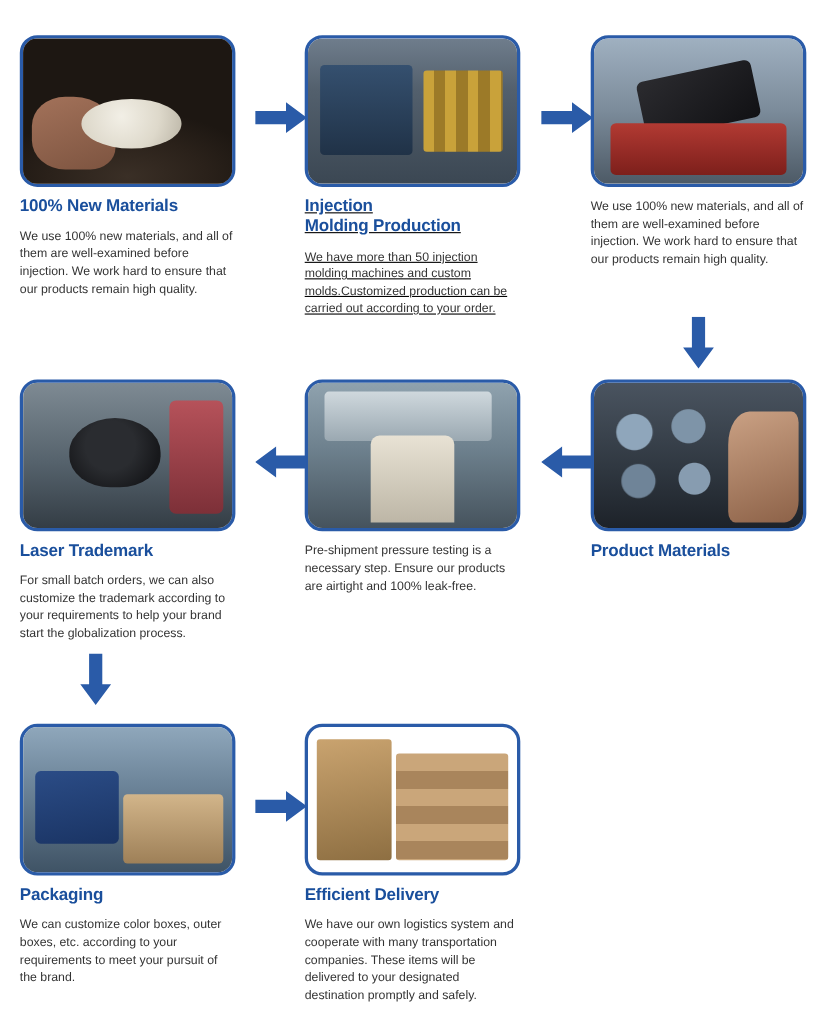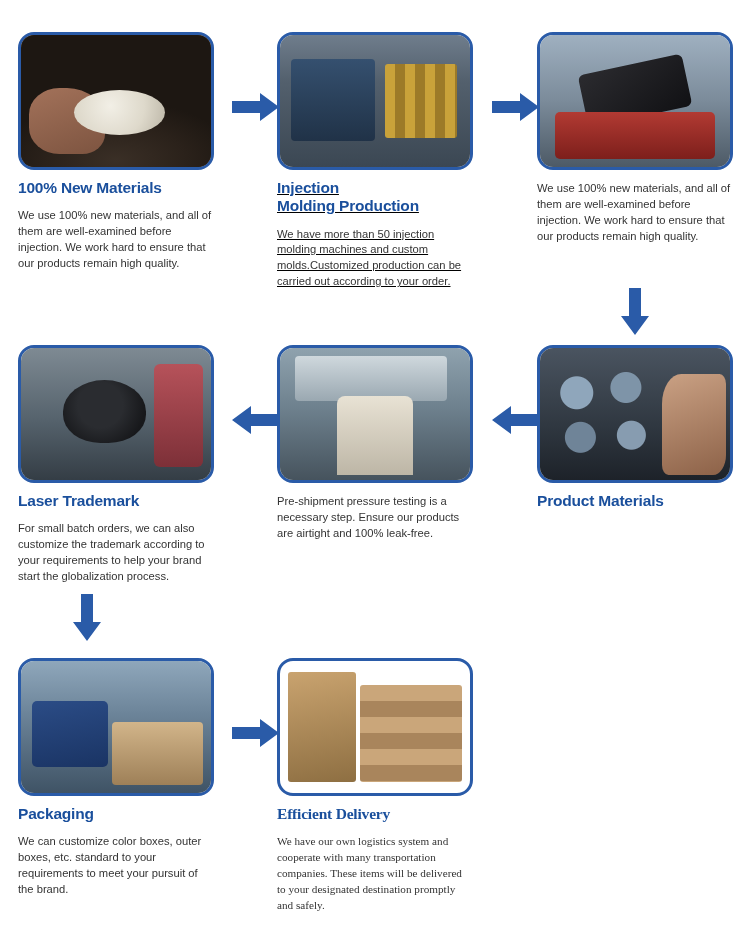--- a/index.html
+++ b/index.html
@@ -199,30 +199,30 @@
     <svg width="30" height="48" viewBox="0 0 30 48">
         <path d="M9 0 H21 V28 H29 L15 47 L1 28 H9 Z" fill="#2a5ba8"></path>
       </svg>
   </div>
 
   <div class="card" style="left:18px; top:658px;">
     <div class="photo">
       <div class="imgfill a7"></div>
     </div>
     <div class="card-title">Packaging</div>
-    <div class="card-body">We can customize color boxes, outer boxes, etc. standard to your requirements to meet your pursuit of the brand.</div>
+    <div class="card-body">We can customize color boxes, outer boxes, etc. according to your requirements to meet your pursuit of the brand.</div>
   </div>
 
   <div class="arrow" style="left:232px; top:718px;">
     <svg width="48" height="30" viewBox="0 0 48 30">
         <path d="M0 9 H28 V1 L47 15 L28 29 V21 H0 Z" fill="#2a5ba8"></path>
       </svg>
   </div>
 
-  <div class="card" style="left:277px; top:658px;font-family:Liberation Serif, serif;">
+  <div class="card" style="left:277px; top:658px;">
     <div class="photo">
       <div class="imgfill a8"></div>
     </div>
     <div class="card-title">Efficient Delivery</div>
     <div class="card-body">We have our own logistics system and cooperate with many transportation companies. These items will be delivered to your designated destination promptly and safely.</div>
   </div>
 
 </div>
 
 </body></html>

